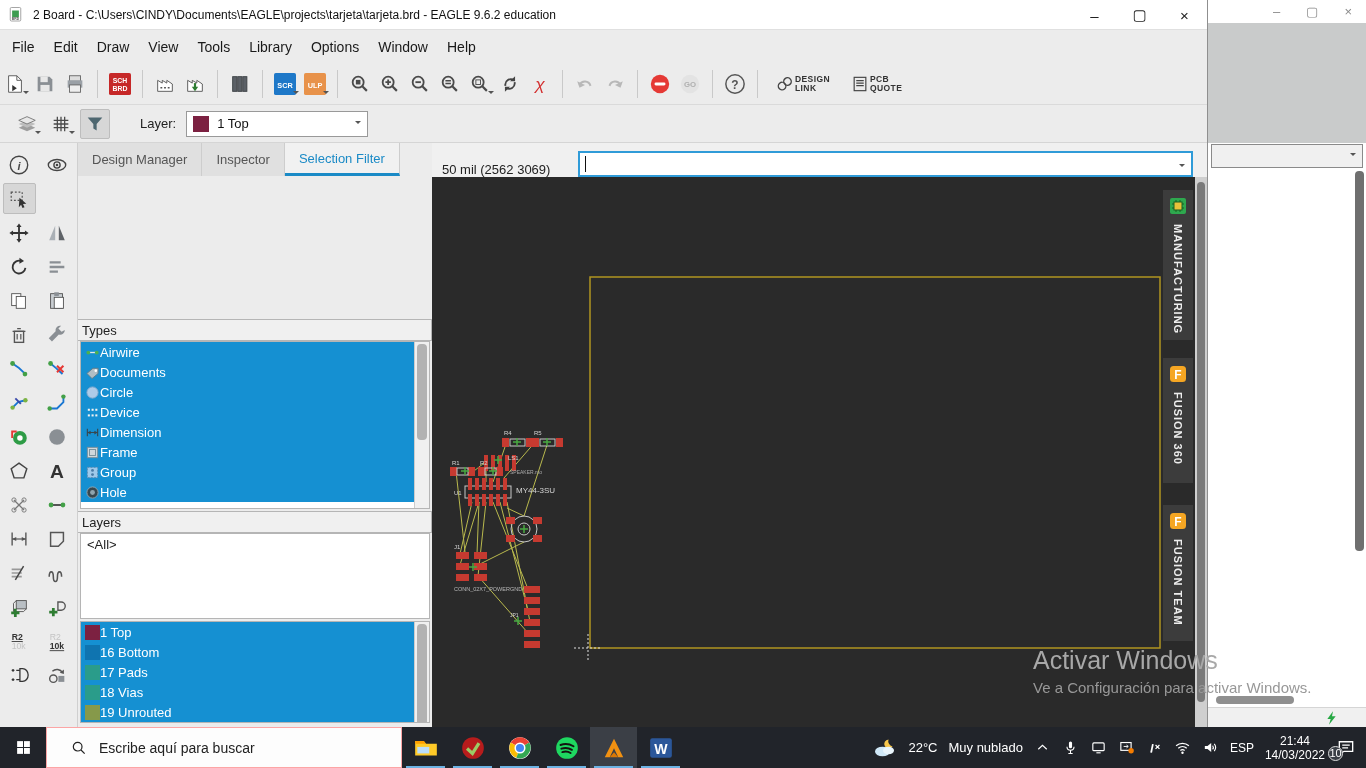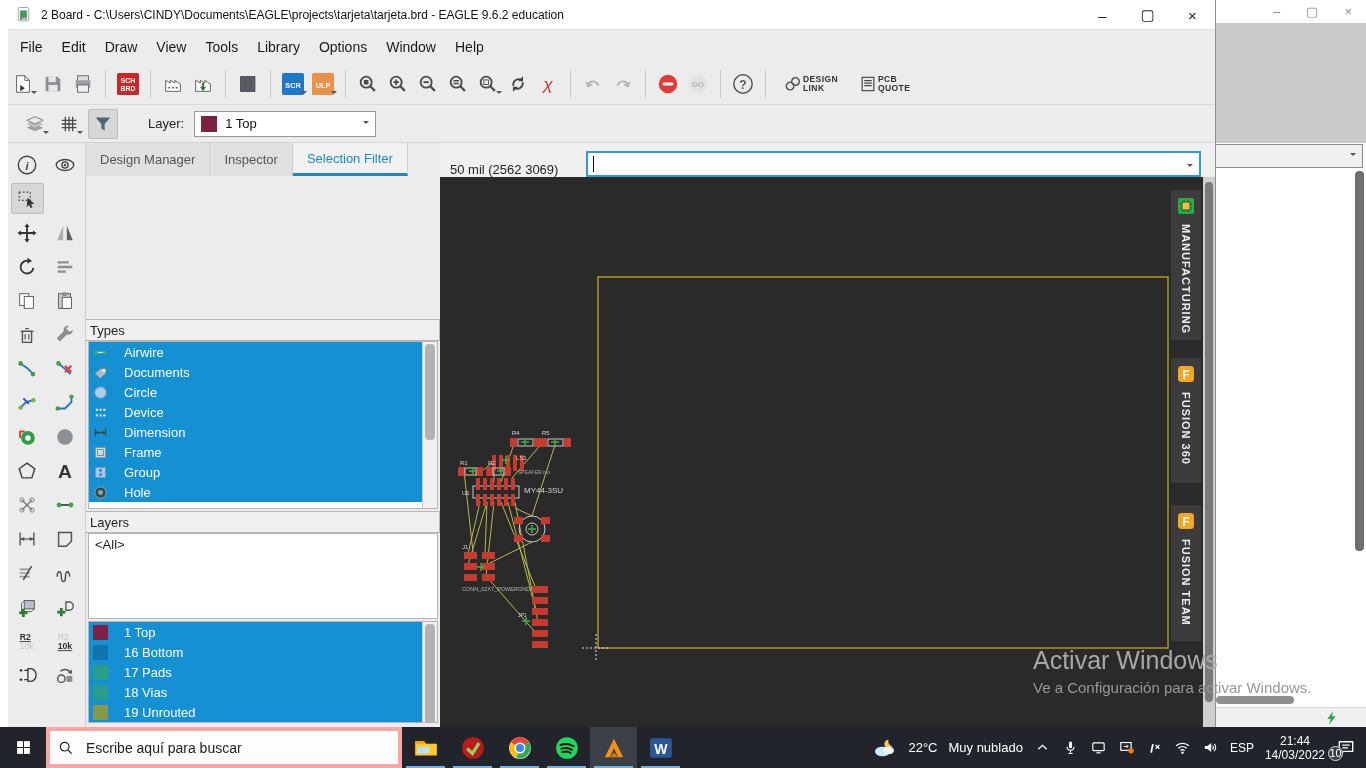--- a/index.html
+++ b/index.html
@@ -1,21 +1,21 @@
 <!DOCTYPE html>
 <html><head>
 <meta charset="utf-8">
 <style>
 *{margin:0;padding:0;box-sizing:border-box}
 html,body{width:1366px;height:768px;overflow:hidden;font-family:"Liberation Sans",sans-serif}
 #screen{position:relative;width:1366px;height:768px;background:#fff;overflow:hidden}
 .ic{display:inline-flex;align-items:center;justify-content:center;line-height:0}
 .caret{width:0;height:0;border:3px solid transparent;border-top-color:#555;display:inline-block}
 
-#eagle{position:absolute;left:8px;top:0;width:1208px;height:727px;background:#7f1d1d;border-right:1px solid #8f8f8f}
+#eagle{position:absolute;left:0;top:0;width:1208px;height:727px;background:#7f1d1d;border-right:1px solid #8f8f8f}
 #titlebar{position:absolute;left:0;top:0;right:0;height:30px;background:#fff;display:flex;align-items:center;padding-left:8px;gap:7px;border-bottom:1px solid #e0e0e0}
 #titlebar .title{font-size:12px;color:#111}
 #wincontrols{position:absolute;right:0;top:0;height:30px;display:flex}
 #wincontrols .wbtn{width:45px;height:30px;display:flex;align-items:center;justify-content:center;color:#222;font-size:15px}
 #menubar{position:absolute;left:0;top:30px;right:0;height:33px;background:#ececec;display:flex;align-items:center;padding-left:12px;gap:19px}
 #menubar .menu-item{font-size:14px;color:#1a1a1a}
 #toolbar1{position:absolute;left:0;top:63px;right:0;height:42px;background:#ececec;display:flex;align-items:center;border-bottom:1px solid #dadada}
 #toolbar2{position:absolute;left:0;top:105px;right:0;height:38px;background:#ececec;display:flex;align-items:center;padding-left:12px;border-bottom:1px solid #d5d5d5}
 .tbtn{position:relative;width:30px;height:30px;display:flex;align-items:center;justify-content:center;border-radius:2px}
 .tbtn .caret{position:absolute;right:1px;bottom:2px}
@@ -31,21 +31,21 @@
 #lefttools{position:absolute;left:0;top:143px;bottom:0;width:78px;background:#ececec;border-right:1px solid #cfcfcf;display:grid;grid-template-columns:34px 34px;justify-content:center;align-content:start;gap:3px 4px;padding-top:6px}
 #lefttools .tbtn{width:33px;height:31px}
 
 #sidebar{position:absolute;left:78px;top:143px;bottom:0;width:354px;background:#ececec}
 #ptabs{position:absolute;left:0;top:0;right:0;height:33px;display:flex;background:#ececec}
 .ptab{padding:0 14px;display:flex;align-items:center;font-size:13px;color:#555;background:#e0e0e0;border-right:1px solid #cdcdcd}
 .ptab.active{background:#f1f1f1;color:#1a8ac6;border-bottom:3px solid #1a8ac6}
 .lhead{position:absolute;left:0;right:0;height:22px;background:#f0f0f0;border:1px solid #b5b5b5;border-left:none;font-size:13px;color:#222;display:flex;align-items:center;padding-left:4px}
 .listbox{position:absolute;left:2px;right:2px;background:#fff;border:1px solid #b5b5b5;overflow:hidden}
 .sel-rows{position:absolute;left:0;top:0;right:15px;bottom:auto}
-.row{height:20px;display:flex;align-items:center;gap:16px;padding-left:4px;background:#1590d2}
+.row{height:20px;display:flex;align-items:center;gap:0;padding-left:4px;background:#1590d2}
 .row .lbl{font-size:13px;color:#fff}
 .row .swatch{width:15px;height:15px}
 .vscroll{position:absolute;right:0;top:0;bottom:0;width:15px;background:#f0f0f0;border-left:1px solid #ccc}
 .vthumb{position:absolute;left:2px;right:2px;background:#b2b2b2;border-radius:4px}
 #typesbox{top:198px;height:168px}
 #layersfilter{top:390px;height:86px}
 #layerlistbox{top:478px;bottom:4px}
 #allitem{font-size:13px;color:#222;padding:3px 0 0 6px}
 
 #statusrow{position:absolute;left:432px;top:143px;right:0;height:34px;background:#f0f0f0;display:flex;align-items:flex-end}
@@ -69,21 +69,21 @@
 #bgwin .controls{position:absolute;left:0;top:0;right:0;height:23px;display:flex;justify-content:flex-end;align-items:center;gap:26px;padding-right:14px;color:#8a8a8a;font-size:13px}
 #bgwin .band{position:absolute;left:0;top:23px;right:0;height:120px;background:#c9cbcb}
 #bgwin .combo{position:absolute;left:3px;right:3px;top:144px;height:24px;background:#f0f0f0;border:1px solid #8a8a8a;display:flex;align-items:center;justify-content:flex-end;padding-right:6px}
 #bgwin .content{position:absolute;left:0;top:169px;right:0;bottom:20px;background:#fff}
 #bgwin .sb{position:absolute;right:2px;top:2px;width:9px;height:380px;background:#6f6f6f;border-radius:4px}
 #bgwin .pbar{position:absolute;left:8px;top:527px;width:78px;height:8px;background:#8f8f8f;border-radius:4px}
 #bgwin .statstrip{position:absolute;left:0;right:0;bottom:0;height:20px;background:#f0f0f0;border-top:1px solid #d5d5d5;display:flex;align-items:center;justify-content:flex-end;padding-right:26px}
 
 #taskbar{position:absolute;left:0;top:727px;width:1366px;height:41px;background:#21242a;display:flex;align-items:stretch;z-index:50}
 #startbtn{width:46px;display:flex;align-items:center;justify-content:center}
-#searchbox{width:356px;background:#fdfdfd;border:4px solid #fca5a5;display:flex;align-items:center;gap:12px;padding-left:8px}
+#searchbox{width:356px;background:#fdfdfd;border:1px solid #fca5a5;display:flex;align-items:center;gap:12px;padding-left:24px}
 #searchbox .ph{font-size:14px;color:#222}
 #apps{display:flex}
 .appslot{position:relative;width:47px;display:flex;align-items:center;justify-content:center}
 .appslot.active{background:#3b3f46}
 .appslot .runline{position:absolute;bottom:0;left:4px;right:4px;height:2px;background:#6cb2e3}
 #tray{margin-left:auto;display:flex;align-items:center;gap:11px;padding-right:10px}
 #tray .txt{font-size:13px;color:#fff}
 #clock{text-align:center;color:#fff;font-size:12px;line-height:14px}
 #notif{position:relative}
 #badge{position:absolute;left:-8px;bottom:-3px;width:15px;height:15px;border-radius:50%;background:#3a3f46;border:1px solid #ddd;color:#fff;font-size:11px;display:flex;align-items:center;justify-content:center}

